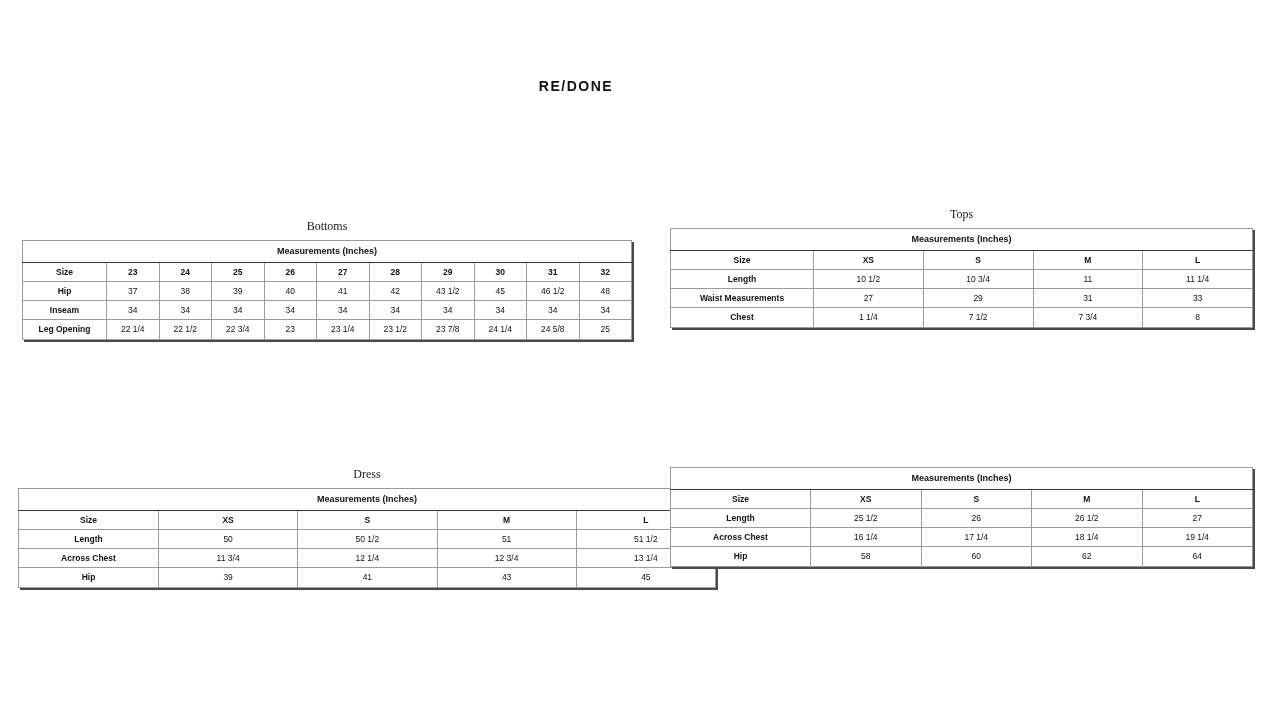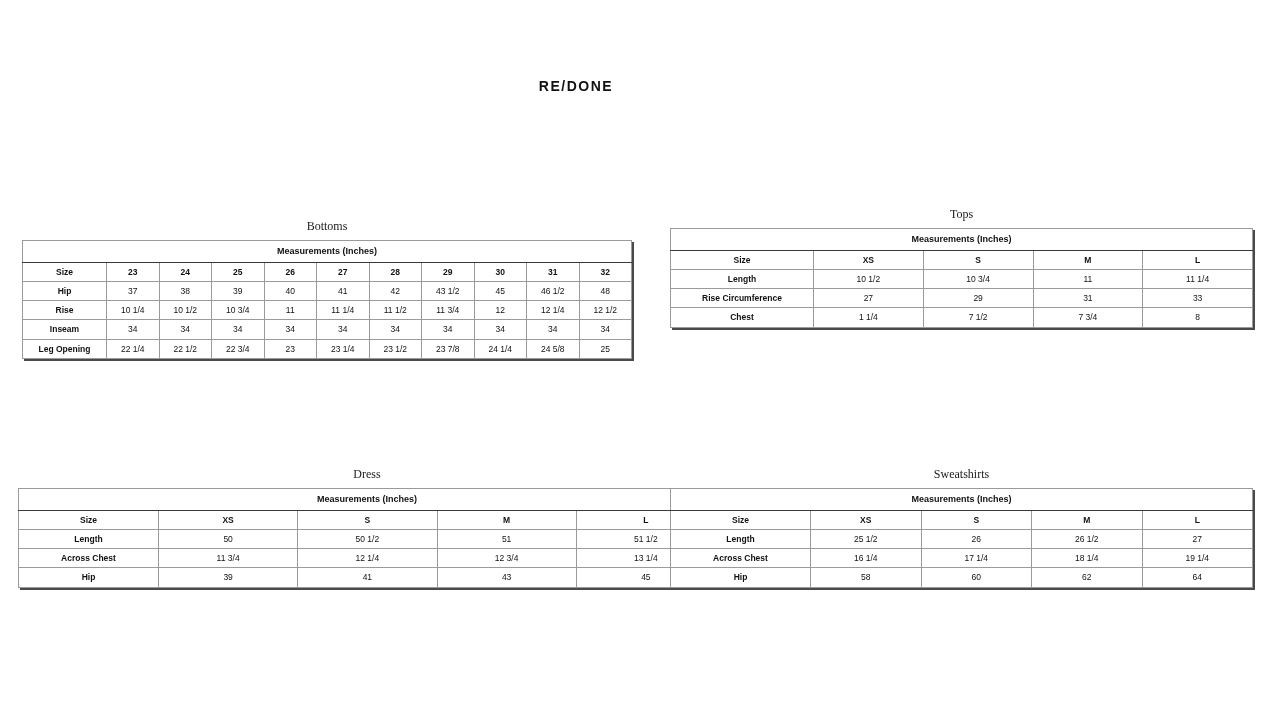--- a/index.html
+++ b/index.html
@@ -129,33 +129,20 @@
           <td>39</td>
           <td>40</td>
           <td>41</td>
           <td>42</td>
           <td>43 1/2</td>
           <td>45</td>
           <td>46 1/2</td>
           <td>48</td>
         </tr>
         <tr>
-          <th>Rise</th>
-          <td>10 1/4</td>
-          <td>10 1/2</td>
-          <td>10 3/4</td>
-          <td>11</td>
-          <td>11 1/4</td>
-          <td>11 1/2</td>
-          <td>11 3/4</td>
-          <td>12</td>
-          <td>12 1/4</td>
-          <td>12 1/2</td>
-        </tr>
-        <tr>
           <th>Inseam</th>
           <td>34</td>
           <td>34</td>
           <td>34</td>
           <td>34</td>
           <td>34</td>
           <td>34</td>
           <td>34</td>
           <td>34</td>
           <td>34</td>
@@ -204,21 +191,21 @@
           <td>L</td>
         </tr>
         <tr>
           <th>Length</th>
           <td>10 1/2</td>
           <td>10 3/4</td>
           <td>11</td>
           <td>11 1/4</td>
         </tr>
         <tr>
-          <th>Rise Circumference</th>
+          <th>Waist Measurements</th>
           <td>27</td>
           <td>29</td>
           <td>31</td>
           <td>33</td>
         </tr>
         <tr>
           <th>Chest</th>
           <td>1 1/4</td>
           <td>7 1/2</td>
           <td>7 3/4</td>
@@ -273,21 +260,20 @@
           <td>41</td>
           <td>43</td>
           <td>45</td>
         </tr>
       </tbody>
     </table>
   </div>
 </div>
 
 <div class="panel" id="panel-sweats">
-  <div class="panel-title">Sweatshirts</div>
   <div class="table-wrap">
     <table class="sizes">
       <colgroup>
           <col class="label">
           <col>
           <col>
           <col>
           <col>
         </colgroup>
       <thead>

